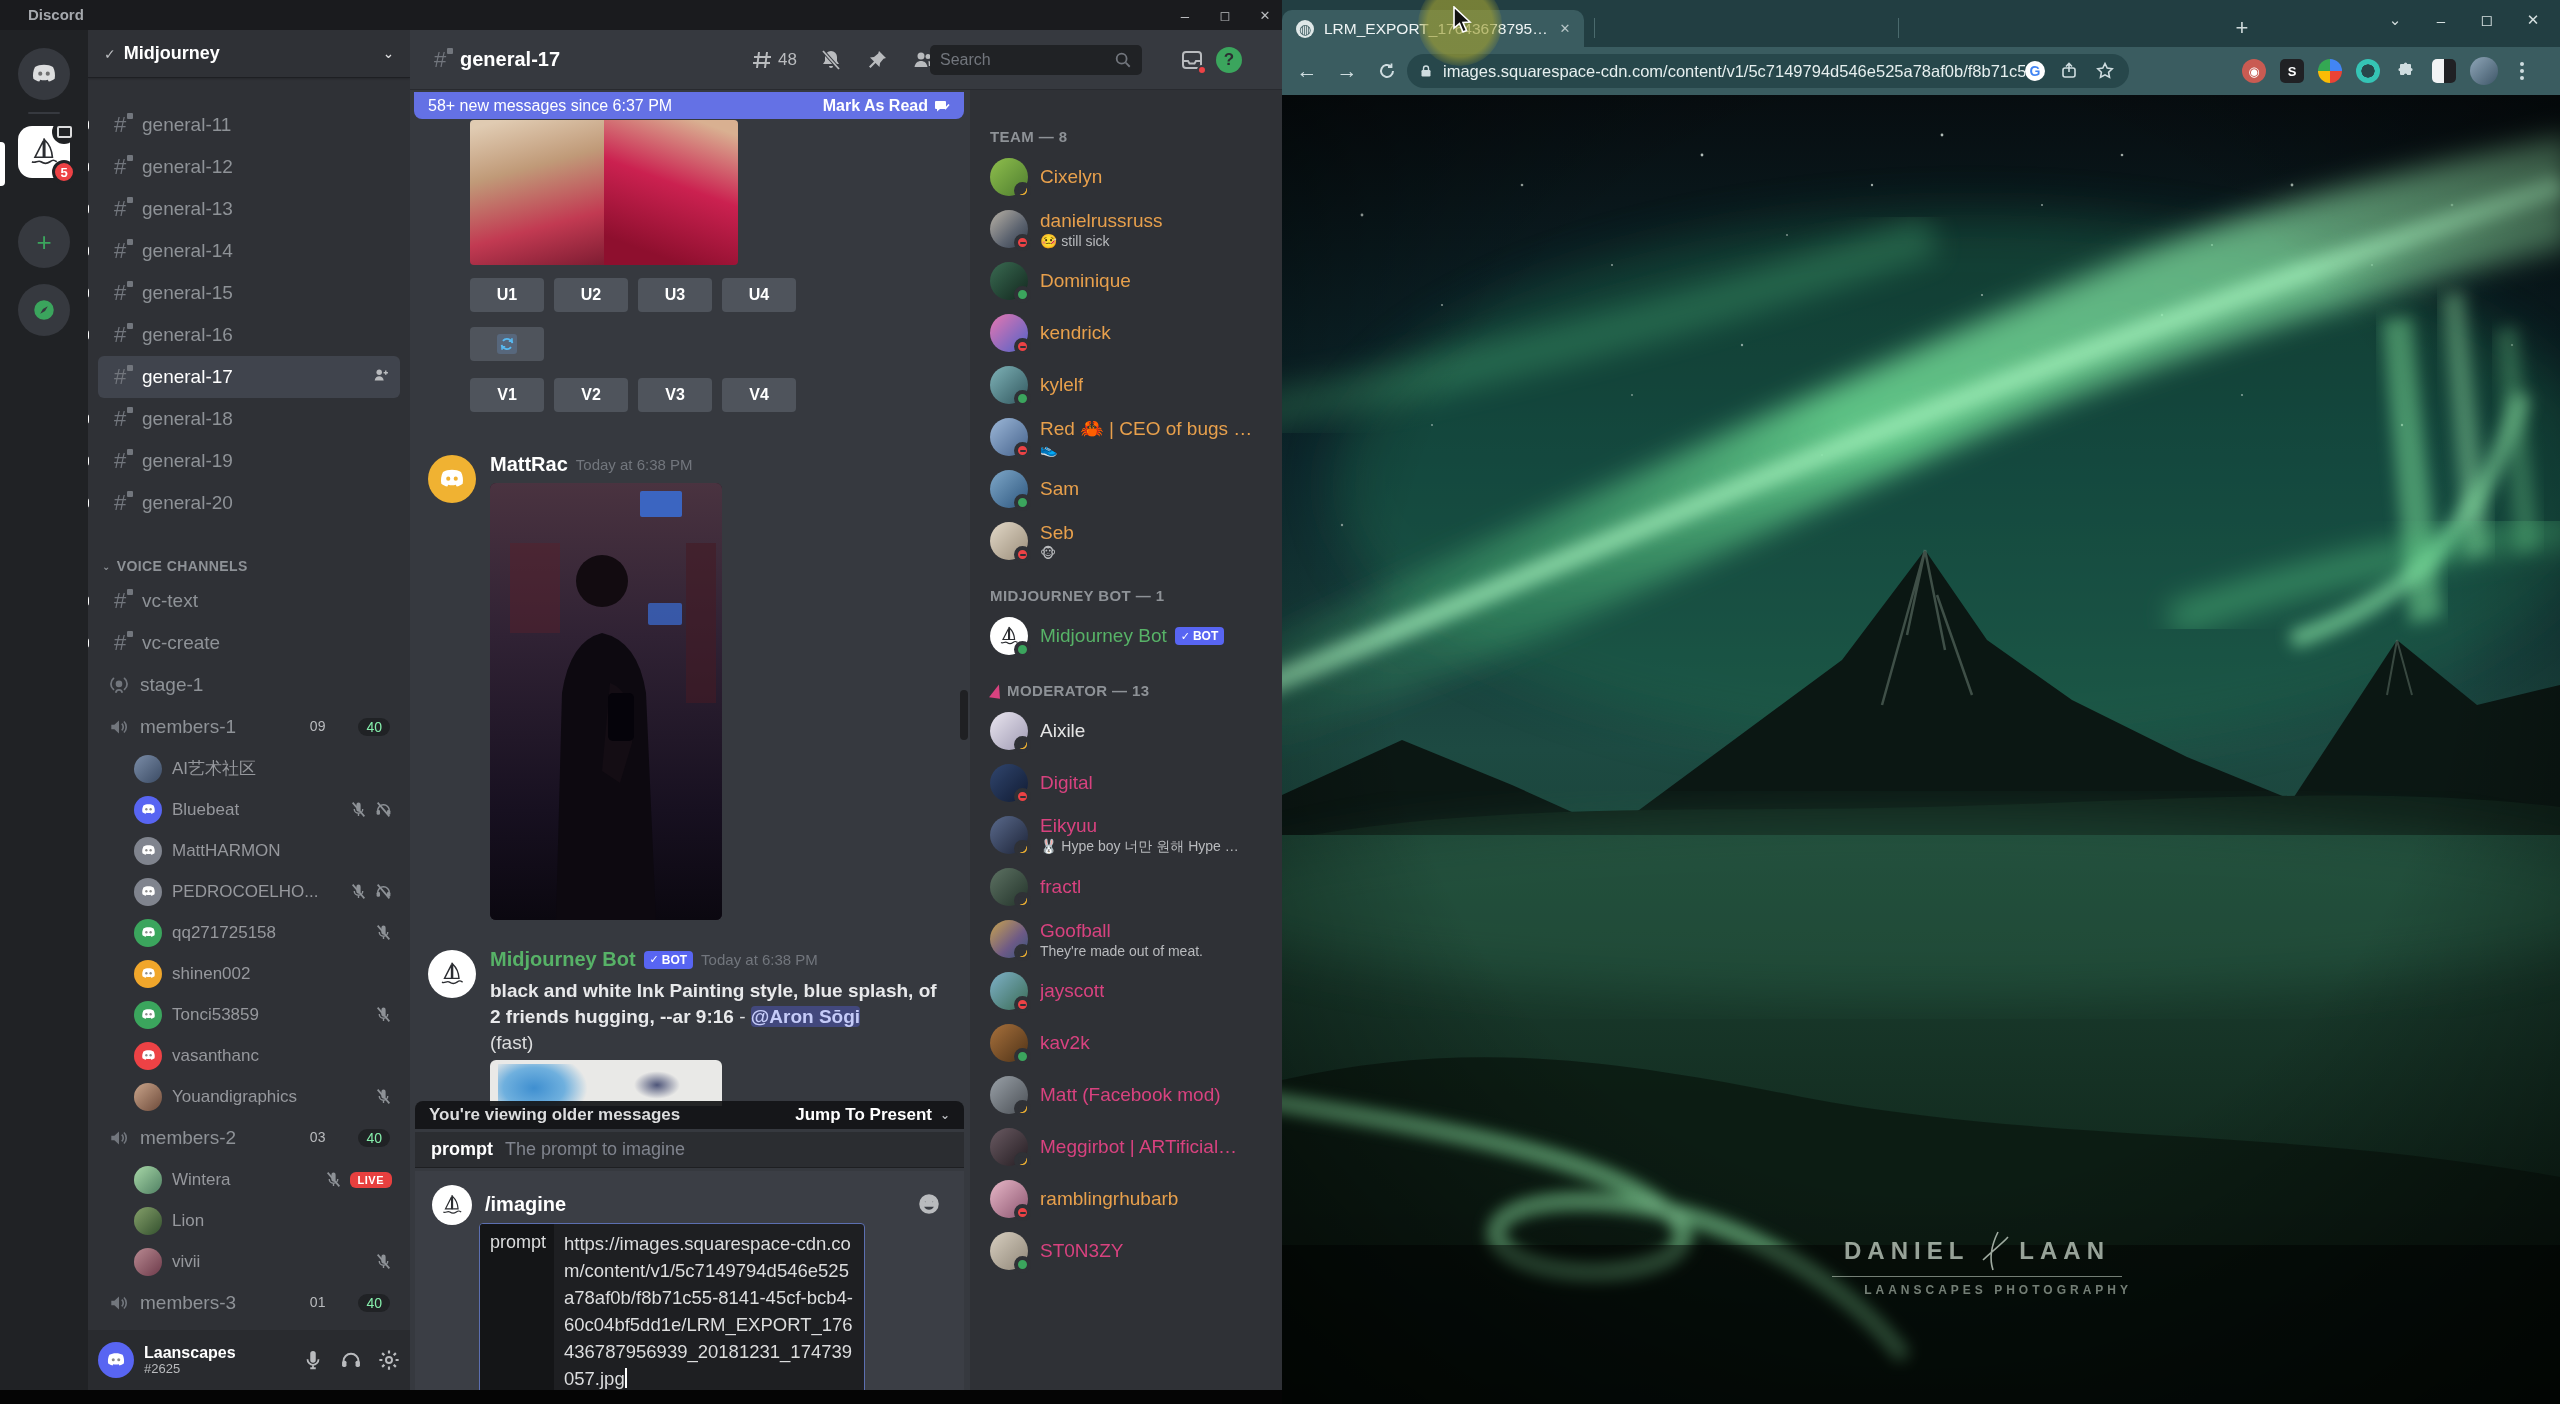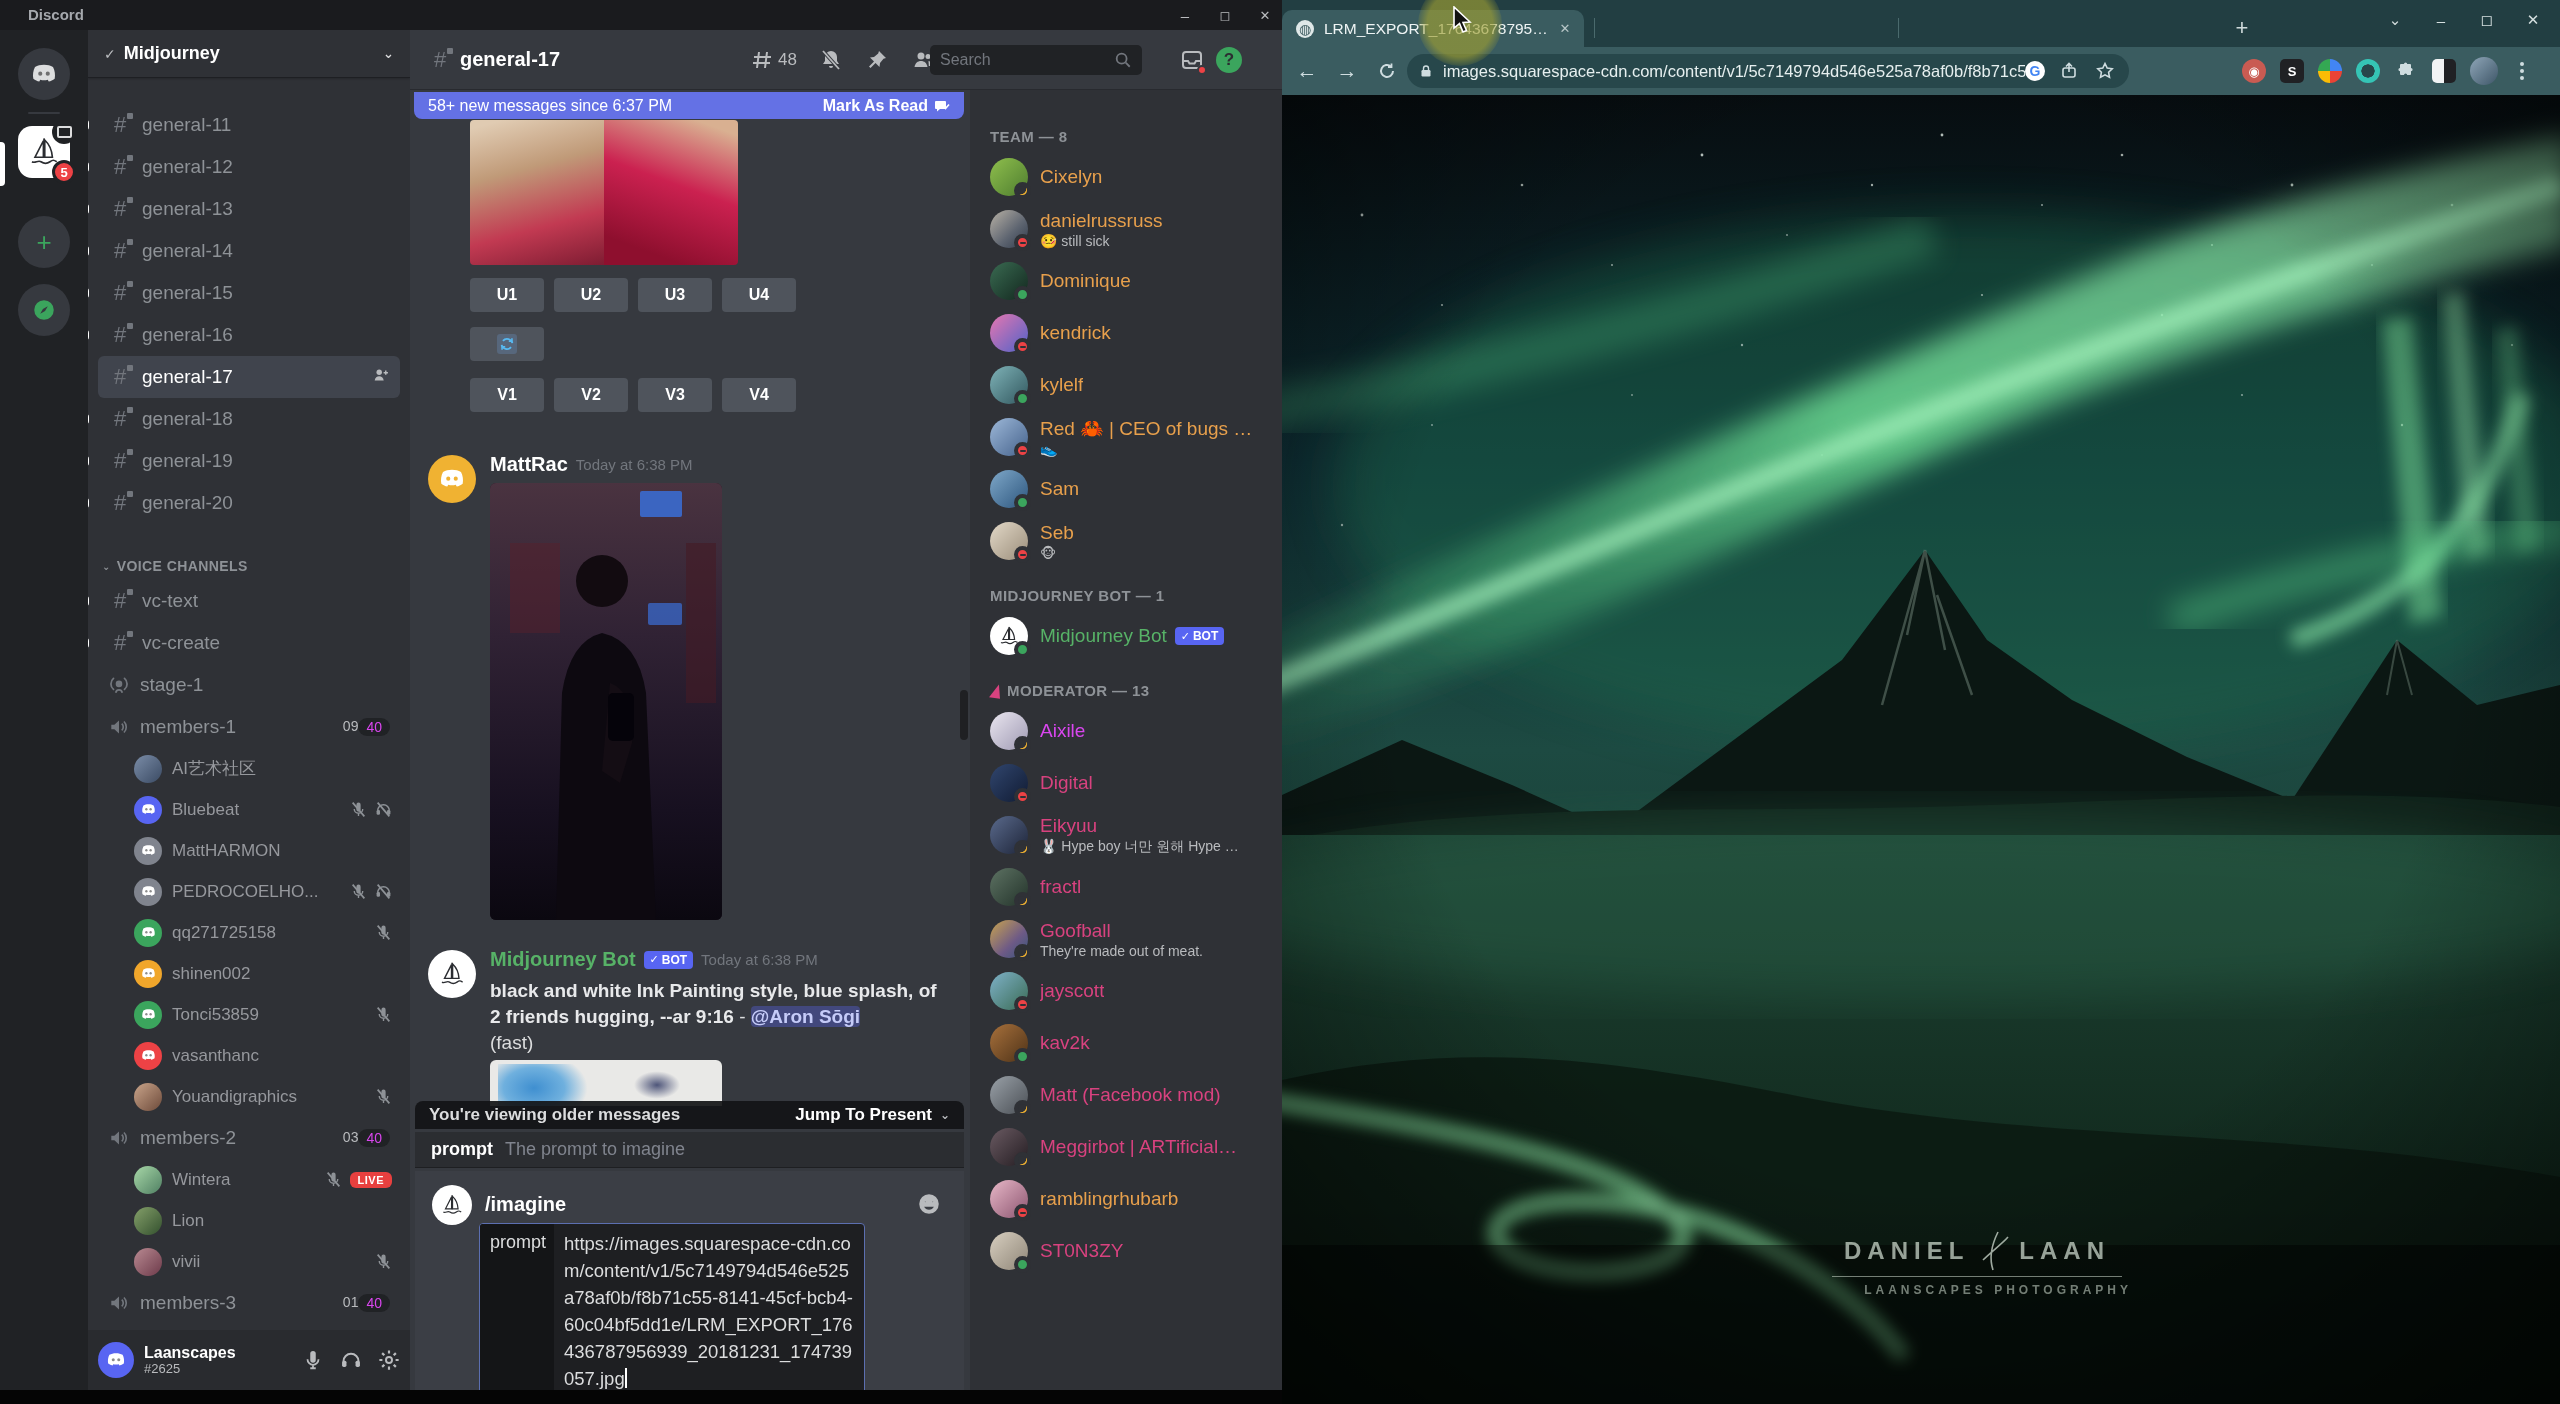--- a/index.html
+++ b/index.html
@@ -43,21 +43,21 @@
   .hashico::before{content:"#";}
   .hashico::after{content:"";position:absolute;right:-1px;top:1px;width:6px;height:6px;background:#72767d;border-radius:1px;}
   .chan .invite{margin-left:auto;color:#b9bbbe;}
   .chan .invite svg{width:18px;height:18px;}
   .vheader{margin:34px 14px 6px 14px;display:flex;align-items:center;color:#8e9297;font-size:14px;font-weight:700;letter-spacing:.4px;}
   .vheader .chev{font-size:10px;margin-right:6px;}
   .vrow{position:relative;height:42px;margin:0 10px;display:flex;align-items:center;padding:0 10px;border-radius:6px;color:#8e9297;font-size:19px;font-weight:500;}
   .vrow .unreadpill{position:absolute;left:-14px;width:5px;height:10px;border-radius:0 3px 3px 0;background:#fff;}
   .vrow svg{width:22px;height:22px;margin-right:10px;flex:0 0 auto;color:#72767d;}
   .vcount{margin-left:auto;display:flex;align-items:flex-start;font-size:14px;color:#b9bbbe;}
-  .vcount .cap{background:#202225;border-radius:9px;padding:1px 8px;color:#d946ef;}
+  .vcount .cap{background:#202225;border-radius:9px;padding:1px 8px;color:#86efac;margin-left:33px;}
   .vmember{height:41px;display:flex;align-items:center;padding-left:46px;padding-right:18px;color:#96989d;font-size:17px;}
   .vavatar{position:relative;width:28px;height:28px;border-radius:50%;margin-right:10px;flex:0 0 auto;display:flex;align-items:center;justify-content:center;overflow:hidden;}
   .vavatar svg{width:17px;height:17px;color:#fff;}
   .vname{overflow:hidden;text-overflow:ellipsis;white-space:nowrap;}
   .vicons{margin-left:auto;display:flex;gap:8px;align-items:center;}
   .vicons svg{width:17px;height:17px;color:#8e9297;}
   .live{background:#e8403f;color:#fff;font-size:11px;font-weight:800;border-radius:6px;padding:2px 8px;letter-spacing:.5px;}
   .userpanel{position:absolute;left:0;bottom:0;width:100%;height:60px;background:#292b2f;display:flex;align-items:center;padding:0 10px;}
   .up-avatar{position:relative;width:36px;height:36px;border-radius:50%;background:#5865f2;display:flex;align-items:center;justify-content:center;}
   .up-avatar svg{width:22px;height:22px;color:#fff;}
@@ -914,21 +914,21 @@
         <span class="modsail"></span>
         <span>MODERATOR — 13</span>
       </div>
       <div>
 
           <div class="mrow">
             <span class="mavatar" style="background: linear-gradient(135deg, rgb(234, 230, 240), rgb(159, 154, 179));">
               <span class="stdot idle"></span>
             </span>
             <span class="mtext">
-              <span class="mname" style="color: #d946ef;">Aixile</span>
+              <span class="mname" style="color: #e5e5e5;">Aixile</span>
 
             </span>
           </div>
 
           <div class="mrow">
             <span class="mavatar" style="background: linear-gradient(135deg, rgb(49, 70, 110), rgb(16, 27, 51));">
               <span class="stdot dnd"></span>
             </span>
             <span class="mtext">
               <span class="mname" style="color: rgb(216, 66, 127);">Digital</span>

